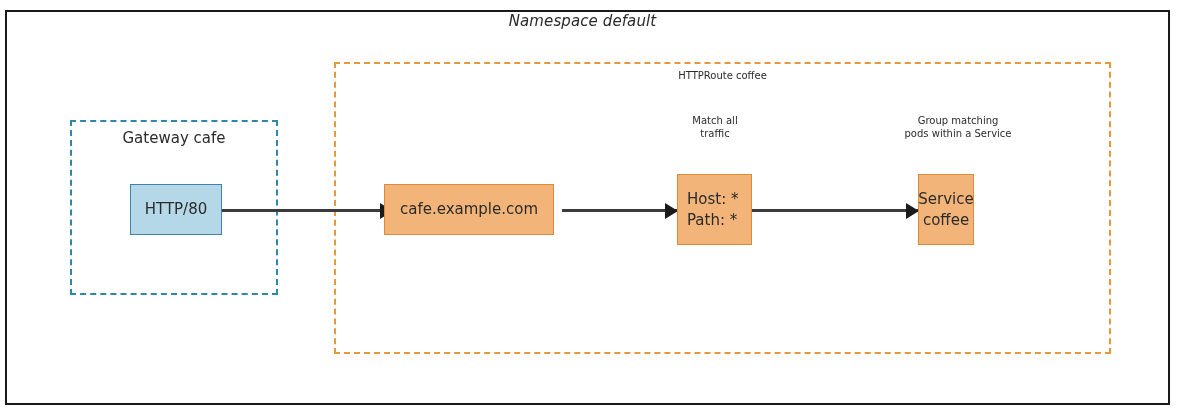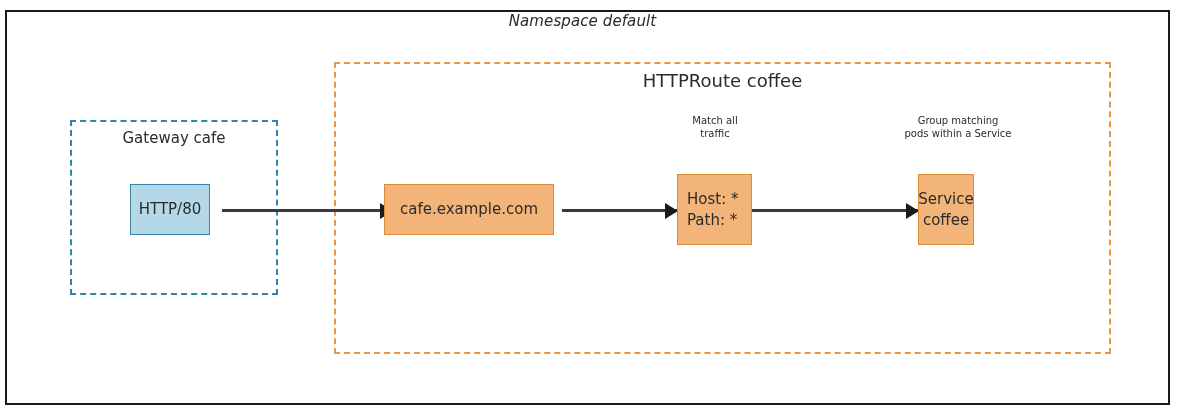--- a/index.html
+++ b/index.html
@@ -74,21 +74,21 @@
     border: 2px dashed #e8973c;
     box-sizing: border-box;
     background: transparent;
   }
   .route-title {
     position: absolute;
     left: 334px;
     top: 70px;
     width: 777px;
     text-align: center;
-    font-size: 18px;
+    font-size: 10px;
     color: #2b2b2b;
   }
 
   
   .node {
     position: absolute;
     box-sizing: border-box;
     display: flex;
     align-items: center;
     justify-content: center;
@@ -102,21 +102,21 @@
     border: 1.5px solid #3d85a8;
   }
   .node-orange {
     background: #f2b479;
     border: 1.5px solid #d98b3a;
   }
 
   .n-http80 {
     left: 130px;
     top: 184px;
-    width: 80px;
+    width: 92px;
     height: 51px;
   }
   .n-host {
     left: 384px;
     top: 184px;
     width: 170px;
     height: 51px;
   }
   .n-match {
     left: 677px;

